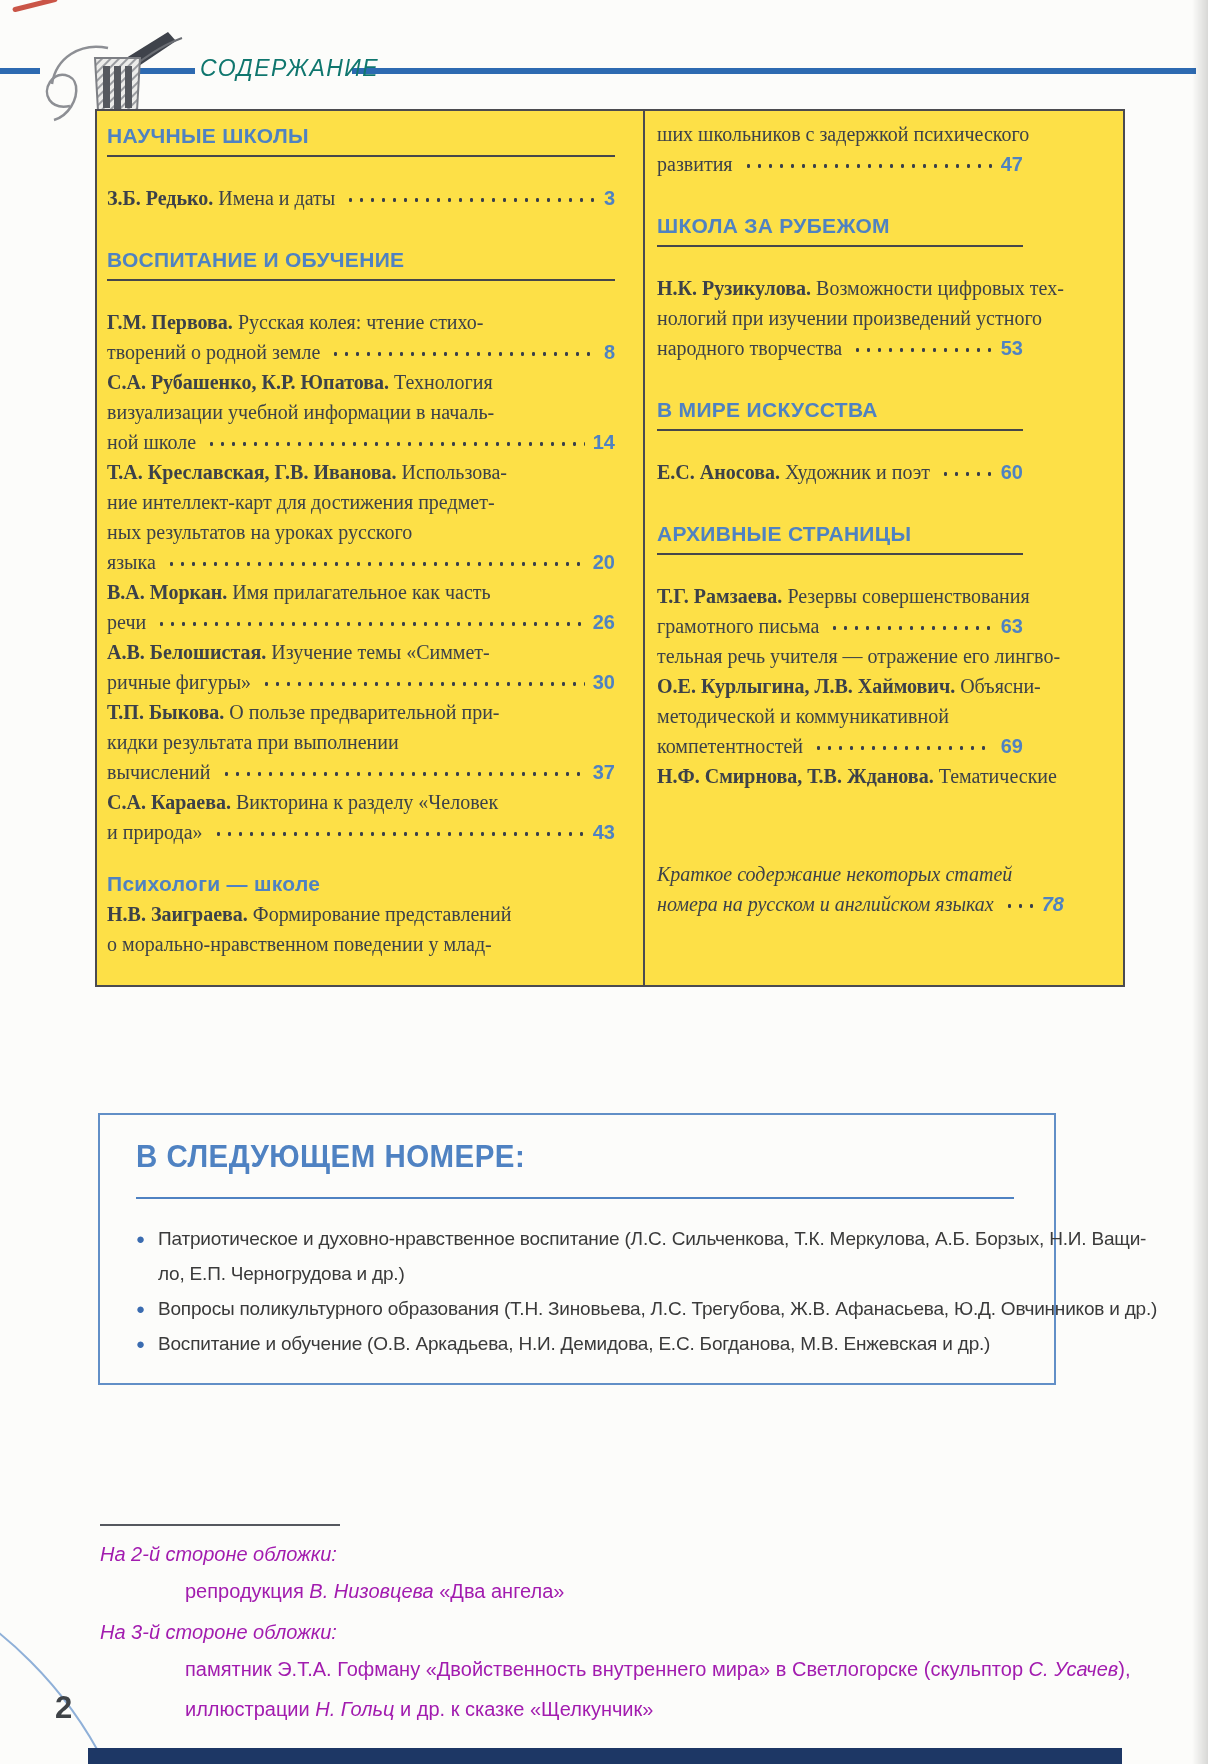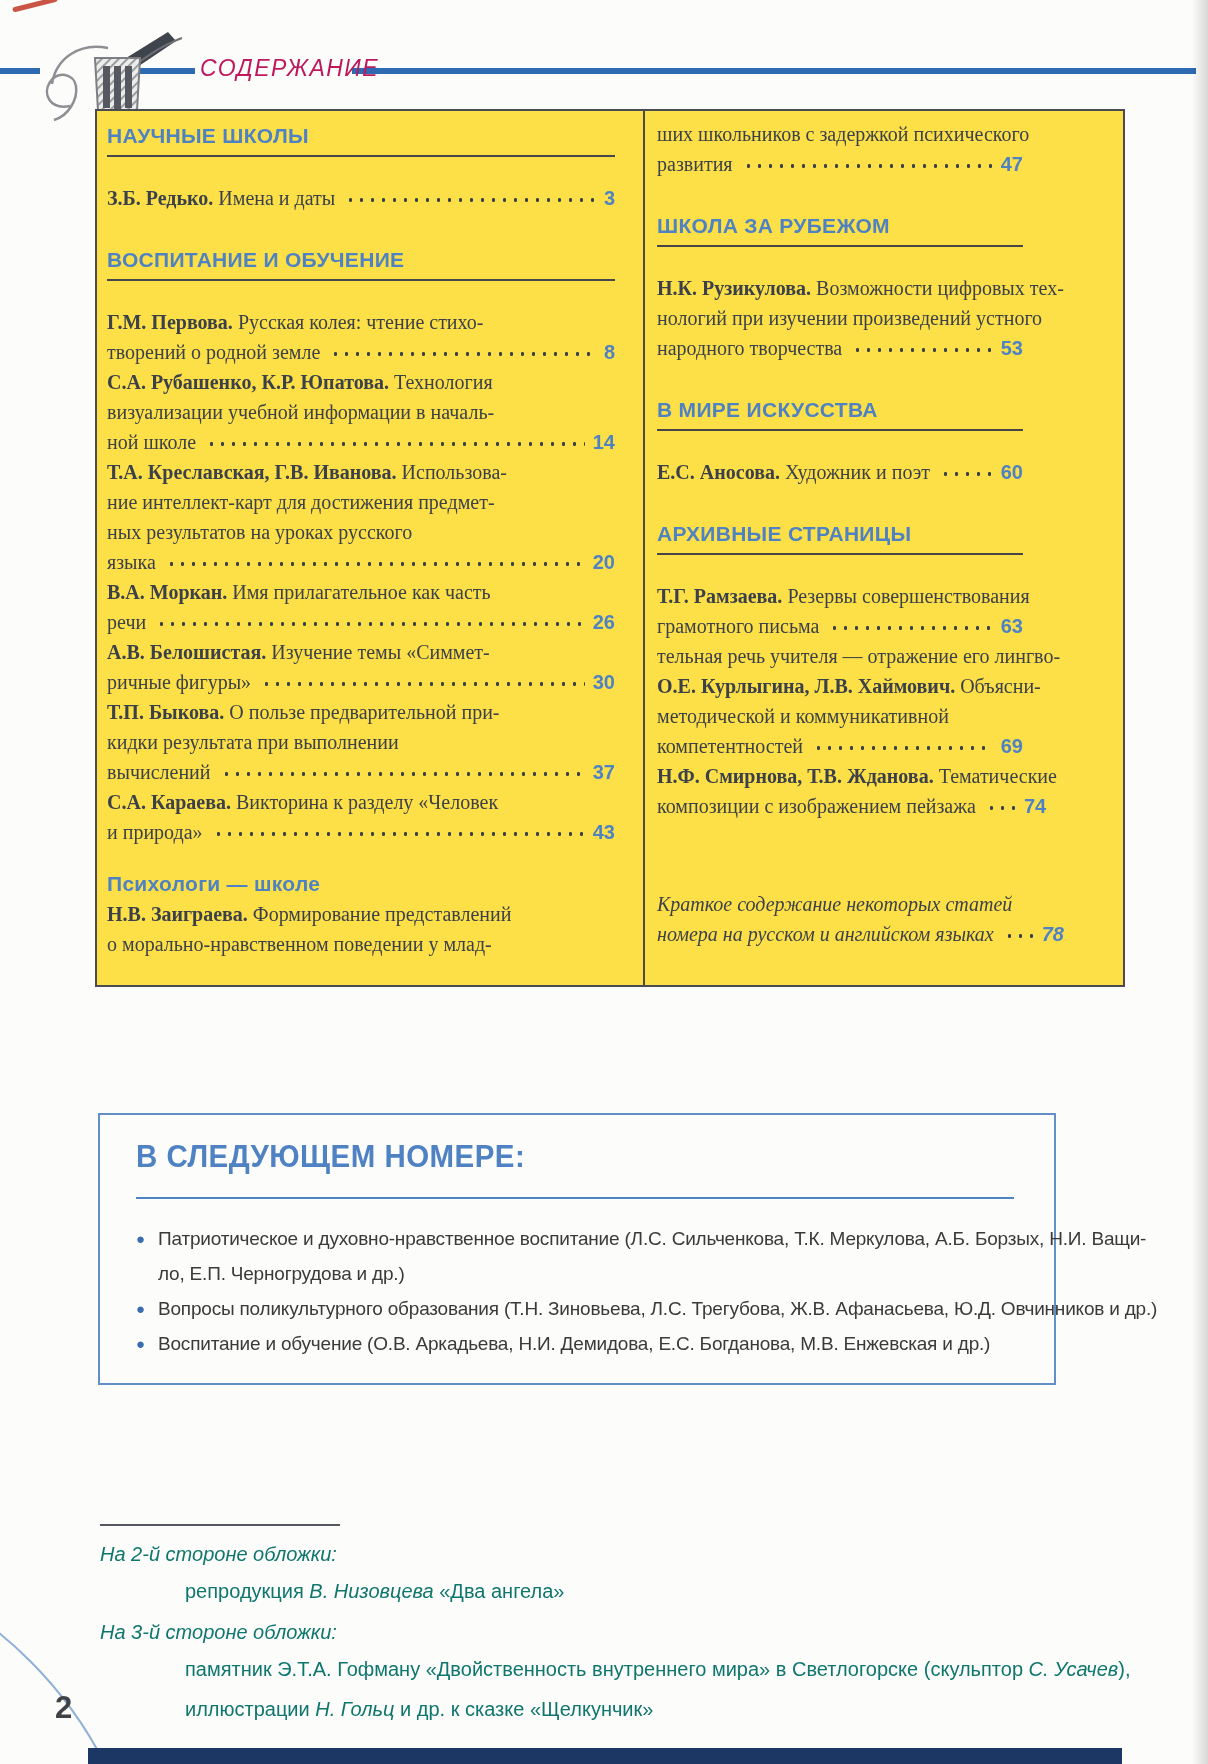--- a/index.html
+++ b/index.html
@@ -17,21 +17,21 @@
     border:2px solid #8fb0d8; border-radius:50%; }
 
   
   .rule { position:absolute; top:68px; height:6px; background:#2d6ab1; }
   .rule.seg1 { left:0; width:57px; }
   .rule.seg2 { left:135px; width:60px; }
   .rule.seg3 { left:352px; width:844px; }
   .logo { position:absolute; left:40px; top:26px; width:150px; height:115px; }
   .header-title { position:absolute; left:200px; top:55px; width:150px;
     font-family:"Liberation Sans", sans-serif; font-style:italic; font-size:23px;
-    letter-spacing:1.5px; color:#be185d; }
+    letter-spacing:1.5px; color:#0f766e; }
 
   
   .toc-box { position:absolute; left:95px; top:109px; width:1030px; height:878px;
     border:2px solid #4b4b50; display:flex; box-sizing:border-box; background:#fde047; }
   .col { box-sizing:border-box; padding-top:8px; }
   .col-left  { width:546px; padding-left:10px; padding-right:28px; }
   .divider { width:2px; background:#4b4b50; }
   .col-right { width:396px; padding-left:12px; padding-right:18px; }
 
   .sec-label { font-family:"Liberation Sans", sans-serif; font-weight:bold;
@@ -61,21 +61,21 @@
     transform:scaleX(.95); transform-origin:left; }
   .next-underline { border-bottom:2px solid #4f82c2; margin:22px 20px 0 0; }
   .next-list { list-style:none; margin:22px 0 0 0; padding:0;
     font-family:"Liberation Sans", sans-serif; font-size:19px; color:#3a3a3a;
     letter-spacing:-0.2px; }
   .next-list li { position:relative; padding-left:22px; line-height:35px; white-space:nowrap; }
   .next-list .bullet { position:absolute; left:0; top:0; color:#3b6cb0; font-size:15px; }
 
   
   .notes { position:absolute; left:100px; top:1524px; width:1050px;
-    font-family:"Liberation Sans", sans-serif; font-size:20px; color:#0f766e; }
+    font-family:"Liberation Sans", sans-serif; font-size:20px; color:#a21caf; }
   .notes-rule { width:240px; border-top:2px solid #55585e; }
   .note-label { font-style:italic; margin-top:16px; line-height:24px; }
   .note-text { margin-left:85px; margin-top:12px; line-height:26px; white-space:nowrap; }
   .note-text .nm { font-style:italic; }
   .note-text.tight { margin-top:14px; }
 
   .page-number { position:absolute; left:55px; top:1690px;
     font-family:"Liberation Sans", sans-serif; font-weight:bold; font-size:31px; color:#3f4347; }
   .bottom-bar { position:absolute; left:88px; top:1748px; width:1034px; height:16px;
     background:#1d3765; }
@@ -207,25 +207,20 @@
         </div>
         <div class="tline"><span class="txt">тельная речь учителя — отражение его лингво-</span></div>
         <div class="tline"><span class="txt"><b class="authors">О.Е. Курлыгина, Л.В. Хаймович. </b>Объясни-</span></div>
         <div class="tline"><span class="txt">методической и коммуникативной</span></div>
         <div class="tline lead">
           <span class="txt">компетентностей</span>
           <span class="leader"></span>
           <span class="pg">69</span>
         </div>
         <div class="tline"><span class="txt"><b class="authors">Н.Ф. Смирнова, Т.В. Жданова. </b>Тематические</span></div>
-        <div class="tline lead">
-          <span class="txt">композиции с изображением пейзажа</span>
-          <span class="leader"></span>
-          <span class="pg">74</span>
-        </div>
         <div class="tline it gap"><span class="txt">Краткое содержание некоторых статей</span></div>
         <div class="tline it lead">
           <span class="txt">номера на русском и английском языках</span>
           <span class="leader"></span>
           <span class="pg">78</span>
         </div>
       </div>
   </section>
 
   <section class="next-box">

